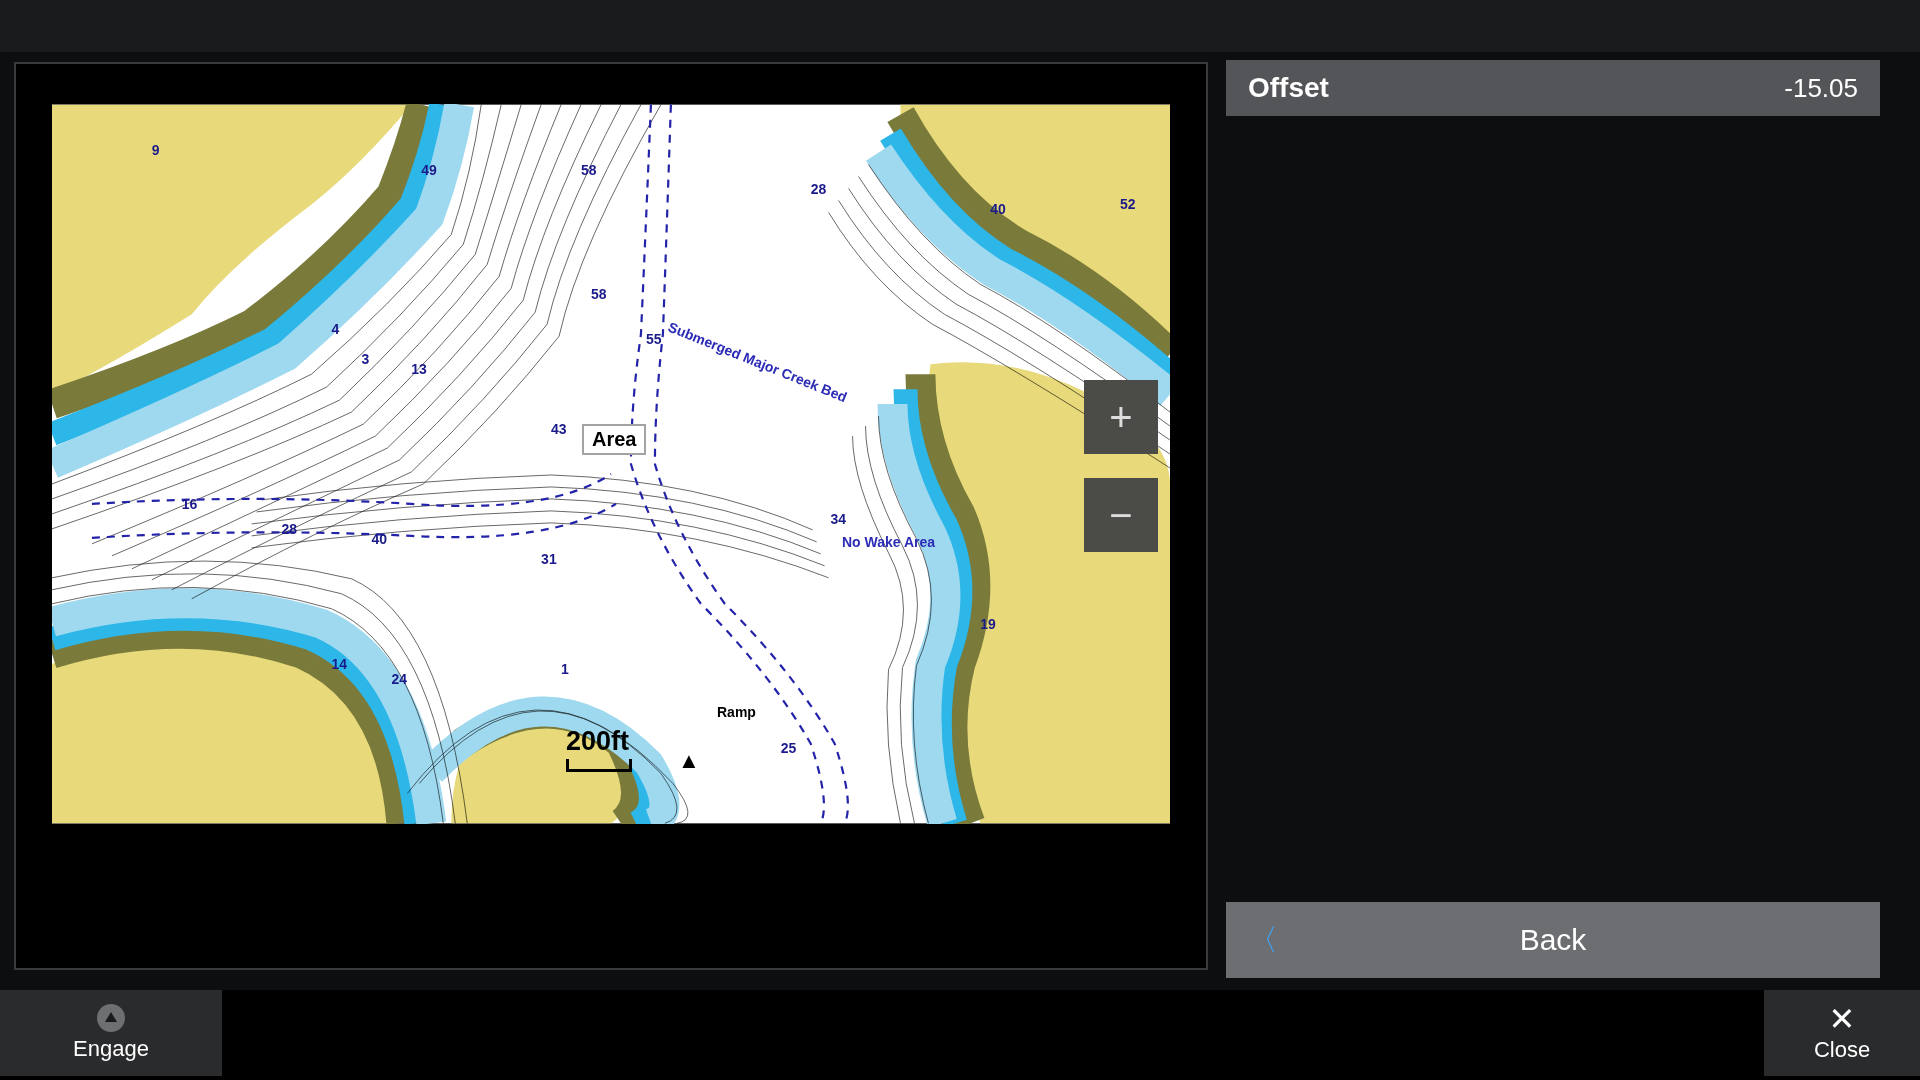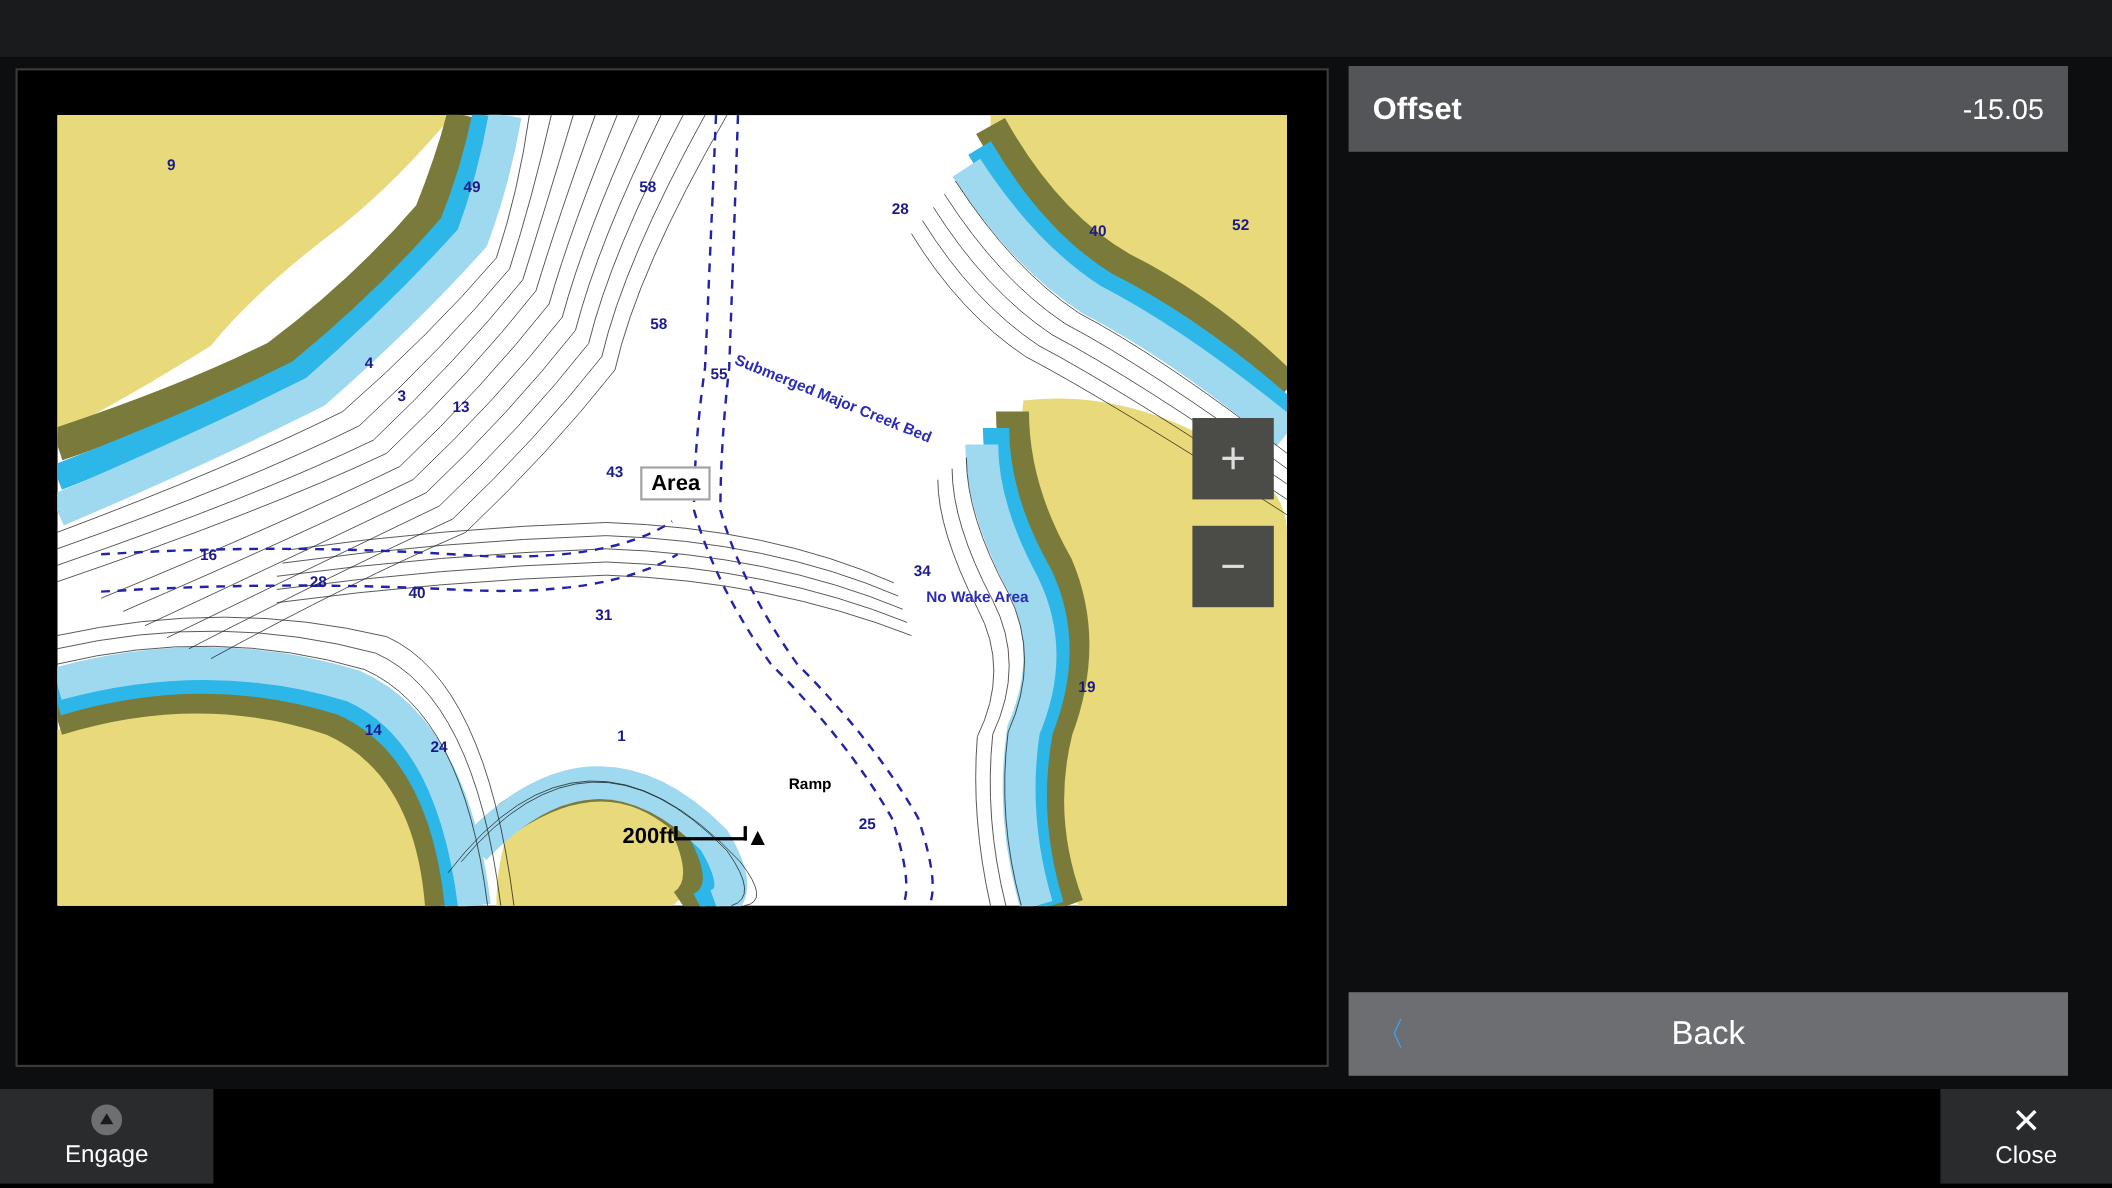--- a/index.html
+++ b/index.html
@@ -4,32 +4,32 @@
 <style>
 html,body{margin:0;padding:0;width:1920px;height:1080px;background:#000;font-family:Arial,Helvetica,sans-serif;overflow:hidden;color:#fff}
 .topbar{height:52px;background:#1a1b1d;width:100%}
 .main{display:flex;height:938px;background:#0d0e10}
 .map-wrap{width:1218px;height:100%;padding:10px 10px 20px 14px;box-sizing:border-box}
 .map-frame{width:100%;height:908px;background:#000;border:2px solid #3a3b3d;box-sizing:border-box;display:flex;align-items:flex-start;justify-content:center;padding:40px 36px 36px 36px;position:relative}
 .chart{position:relative;width:1120px;height:720px;overflow:hidden}
 .chart svg{width:100%;height:100%;display:block}
 .zoom-ctrls{position:absolute;right:48px;top:316px;width:74px}
 .zoom-btn{width:74px;height:74px;background:#4b4c47;display:flex;align-items:center;justify-content:center;margin-bottom:24px;color:#ddd;font-size:40px;font-weight:300;cursor:pointer}
-.scale{position:absolute;left:514px;bottom:52px;color:#000;font-weight:bold;font-size:20px;display:flex;flex-direction:row;align-items:flex-start}
+.scale{position:absolute;left:514px;bottom:52px;color:#000;font-weight:bold;font-size:27px;display:flex;flex-direction:column;align-items:flex-start}
 .scale-bar{width:60px;height:10px;border-left:3px solid #000;border-right:3px solid #000;border-bottom:3px solid #000;margin-top:2px}
 .north{position:absolute;left:626px;bottom:50px;color:#000;font-size:22px}
 .area-lbl{position:absolute;left:530px;top:320px;background:#fff;border:2px solid #a3a3a3;padding:2px 8px;color:#000;font-weight:bold;font-size:20px}
 .sidepanel{width:688px;height:100%;padding:8px 26px 12px 8px;box-sizing:border-box;display:flex;flex-direction:column}
-.setting-row{background:#545558;height:78px;margin-bottom:20px;display:flex;align-items:center;justify-content:space-between;padding:0 22px;font-size:28px;font-weight:600;cursor:pointer}
+.setting-row{background:#545558;height:56px;margin-bottom:20px;display:flex;align-items:center;justify-content:space-between;padding:0 22px;font-size:28px;font-weight:600;cursor:pointer}
 .setting-row .val{font-weight:400;font-size:26px}
 .spacer{flex:1}
 .back-btn{background:#6d6e71;height:76px;display:flex;align-items:center;justify-content:center;font-size:30px;position:relative;cursor:pointer}
 .back-btn .chev{position:absolute;left:22px;color:#3aa6ff;font-size:30px}
 .bottombar{height:86px;width:100%;background:#000;display:flex;align-items:stretch}
-.engage{width:194px;background:#2a2b2d;display:flex;flex-direction:column;align-items:center;justify-content:center;cursor:pointer}
+.engage{width:222px;background:#2a2b2d;display:flex;flex-direction:column;align-items:center;justify-content:center;cursor:pointer}
 .engage-icon{width:28px;height:28px;border-radius:50%;background:#6e6f71;display:flex;align-items:center;justify-content:center;margin-bottom:4px}
 .engage-icon::before{content:"";width:0;height:0;border-left:6px solid transparent;border-right:6px solid transparent;border-bottom:10px solid #1a1b1d;margin-top:-2px}
 .engage-label{font-size:22px}
 .close{margin-left:auto;width:156px;background:#2a2b2d;display:flex;flex-direction:column;align-items:center;justify-content:center;cursor:pointer}
 .close-x{font-size:32px;line-height:1}
 .close-label{font-size:22px;margin-top:2px}
 .maptext{position:absolute;color:#2b2bb5;font-size:14px;font-weight:600}
 </style>
 </head>
 <body>

